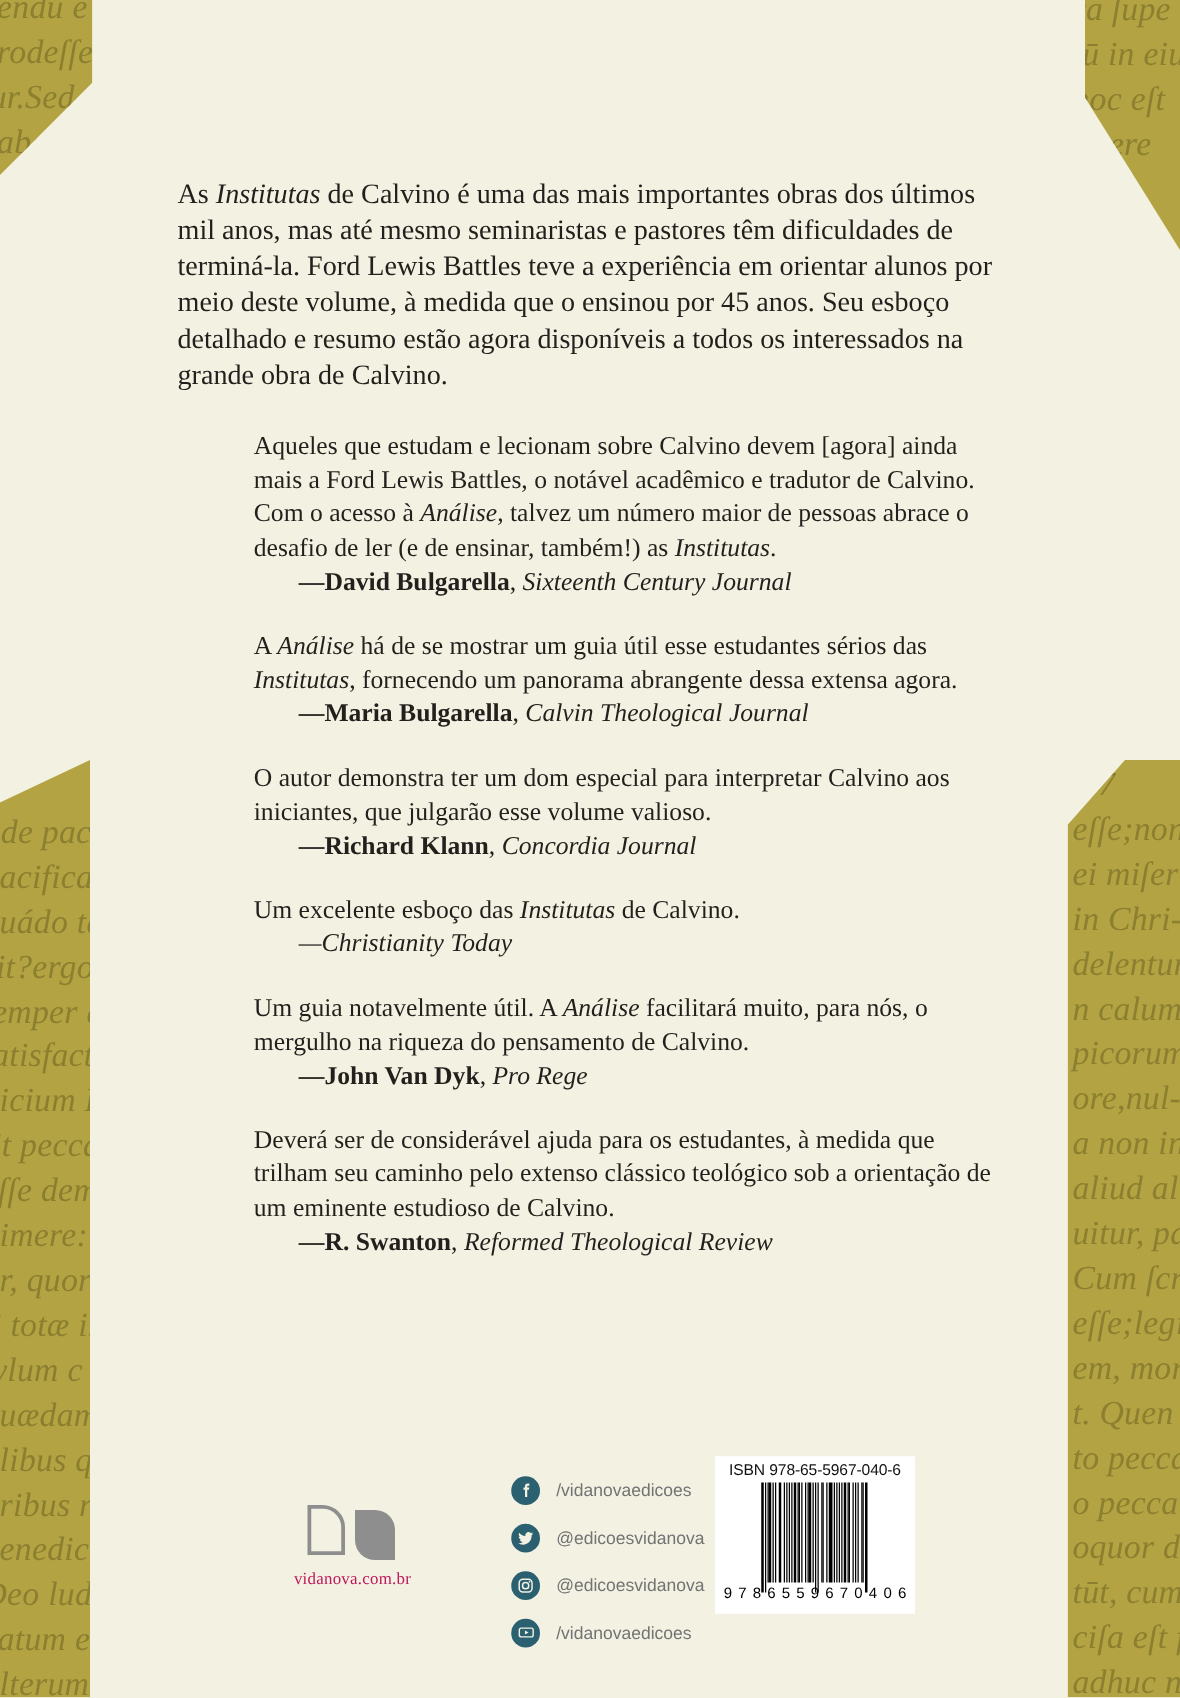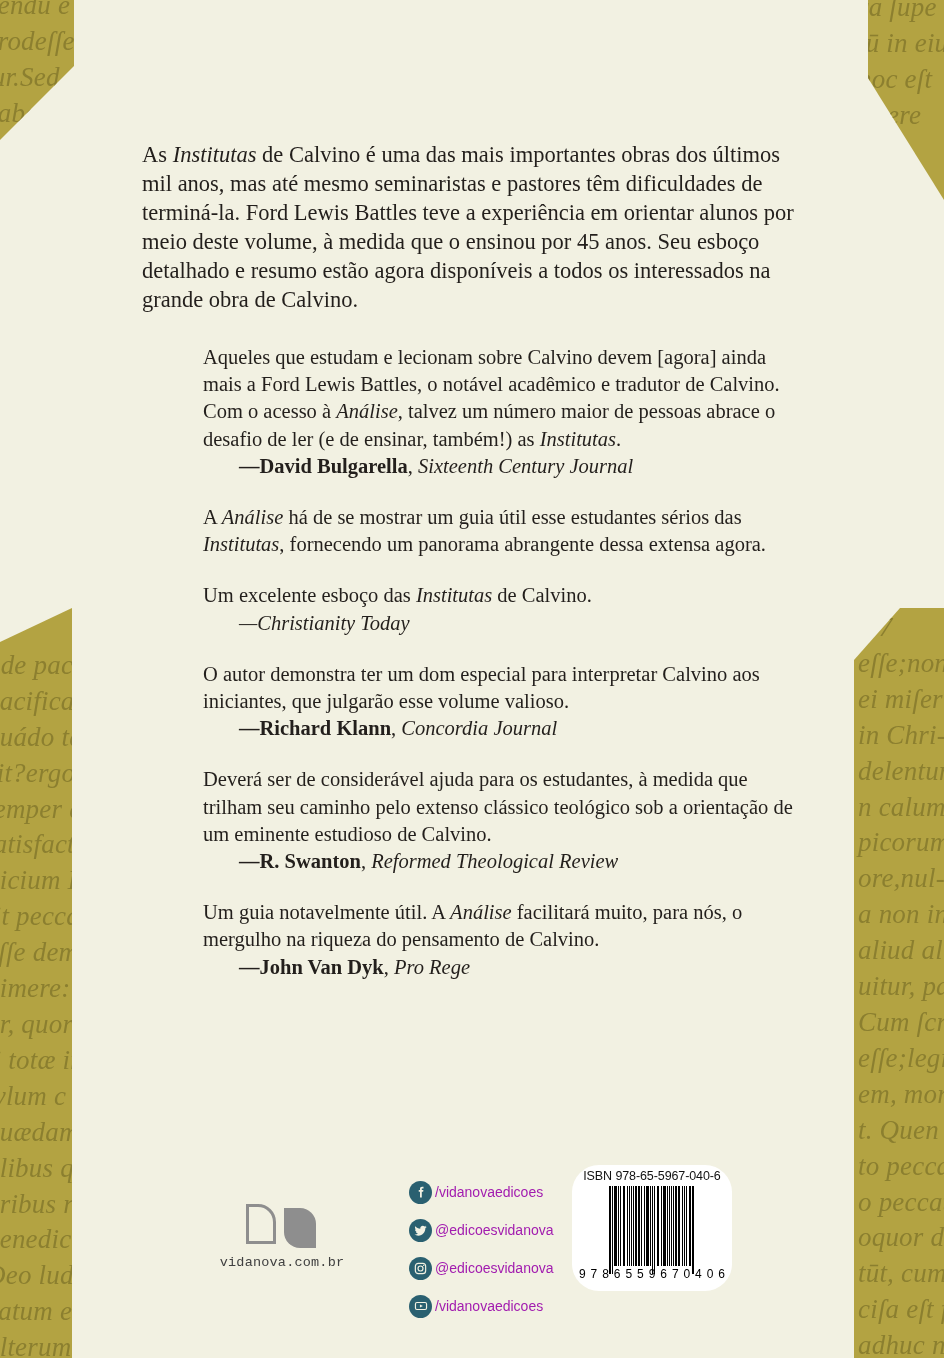--- a/index.html
+++ b/index.html
@@ -145,22 +145,22 @@
   .logo-word {
     font-size: 25px;
     letter-spacing: 1.2px;
     color: #6f6f6f;
     font-family: "Liberation Serif", "DejaVu Serif", serif;
     line-height: 1;
   }
   .logo-url {
     margin-top: 7px;
     font-size: 13.5px;
-    color: #404040;
-    font-family: Liberation Mono, monospace;
+    color: #be185d;
+    font-family: Liberation Serif, serif;
     letter-spacing: .2px;
   }
 
   
   .social {
     position: absolute;
     left: 409px;
     top: 18px;
   }
   .social-row {
@@ -176,42 +176,41 @@
     border-radius: 50%;
     background: #2a6070;
     color: #f2f1e2;
     display: flex;
     align-items: center;
     justify-content: center;
     flex: 0 0 auto;
   }
   .social-icon svg { display: block; }
   .social-handle {
-    margin-left: 3px;
+    margin-left: 13px;
     font-size: 14px;
-    color: #a21caf;
+    color: #737373;
     font-family: "Liberation Sans", sans-serif;
     white-space: nowrap;
     text-align: center;
   }
 
   
   .barcode-box {
     position: absolute;
     left: 572px;
     top: 5px;
     width: 160px;
     height: 126px;
     background: #ffffff;
     padding: 4px 6px 3px;
     box-sizing: border-box;
     display: flex;
     flex-direction: column;
     align-items: center;
-    border-radius: 27px;
   }
   .isbn-text {
     font-family: "Liberation Sans", sans-serif;
     font-size: 12.5px;
     color: #111;
     letter-spacing: -.1px;
     line-height: 15px;
     white-space: nowrap;
   }
   .bars {
@@ -315,36 +314,37 @@
 
   <div class="blurb"><span>As </span><i>Institutas</i><span> de Calvino é uma das mais importantes obras dos últimos mil anos, mas até mesmo seminaristas e pastores têm dificuldades de terminá-la. Ford Lewis Battles teve a experiência em orientar alunos por meio deste volume, à medida que o ensinou por 45 anos. Seu esboço detalhado e resumo estão agora disponíveis a todos os interessados na grande obra de Calvino.</span></div>
 
   <div class="quotes">
       <div class="quote">
         <div class="body"><span>Aqueles que estudam e lecionam sobre Calvino devem [agora] ainda mais a Ford Lewis Battles, o notável acadêmico e tradutor de Calvino. Com o acesso à </span><i>Análise</i><span>, talvez um número maior de pessoas abrace o desafio de ler (e de ensinar, também!) as </span><i>Institutas</i><span>.</span></div>
         <div class="attrib"><span class="dash">—</span><span class="who">David Bulgarella</span><span>, </span><span class="src">Sixteenth Century Journal</span></div>
       </div>
       <div class="quote">
         <div class="body"><span>A </span><i>Análise</i><span> há de se mostrar um guia útil esse estudantes sérios das </span><i>Institutas</i><span>, fornecendo um panorama abrangente dessa extensa agora.</span></div>
+        <div class="attrib"><span class="dash">—</span><span class="who">Maria Bulgarella</span><span>, </span><span class="src">Calvin Theological Journal</span></div>
+      </div>
+      <div class="quote">
+        <div class="body"><span>O autor demonstra ter um dom especial para interpretar Calvino aos iniciantes, que julgarão esse volume valioso.</span></div>
+        <div class="attrib"><span class="dash">—</span><span class="who">Richard Klann</span><span>, </span><span class="src">Concordia Journal</span></div>
       </div>
       <div class="quote">
         <div class="body"><span>Um excelente esboço das </span><i>Institutas</i><span> de Calvino.</span></div>
         <div class="attrib italic-only"><span class="dash">—</span><span class="src">Christianity Today</span></div>
       </div>
       <div class="quote">
-        <div class="body"><span>O autor demonstra ter um dom especial para interpretar Calvino aos iniciantes, que julgarão esse volume valioso.</span></div>
-        <div class="attrib"><span class="dash">—</span><span class="who">Richard Klann</span><span>, </span><span class="src">Concordia Journal</span></div>
+        <div class="body"><span>Um guia notavelmente útil. A </span><i>Análise</i><span> facilitará muito, para nós, o mergulho na riqueza do pensamento de Calvino.</span></div>
+        <div class="attrib"><span class="dash">—</span><span class="who">John Van Dyk</span><span>, </span><span class="src">Pro Rege</span></div>
       </div>
       <div class="quote">
         <div class="body"><span>Deverá ser de considerável ajuda para os estudantes, à medida que trilham seu caminho pelo extenso clássico teológico sob a orientação de um eminente estudioso de Calvino.</span></div>
         <div class="attrib"><span class="dash">—</span><span class="who">R. Swanton</span><span>, </span><span class="src">Reformed Theological Review</span></div>
-      </div>
-      <div class="quote">
-        <div class="body"><span>Um guia notavelmente útil. A </span><i>Análise</i><span> facilitará muito, para nós, o mergulho na riqueza do pensamento de Calvino.</span></div>
-        <div class="attrib"><span class="dash">—</span><span class="who">John Van Dyk</span><span>, </span><span class="src">Pro Rege</span></div>
       </div>
     </div>
 
   <div class="footer">
 
     <div class="logo-block">
       <div class="logo-mark">
         <div class="sq-outline"></div>
         <div class="sq-solid"></div>
       </div>

